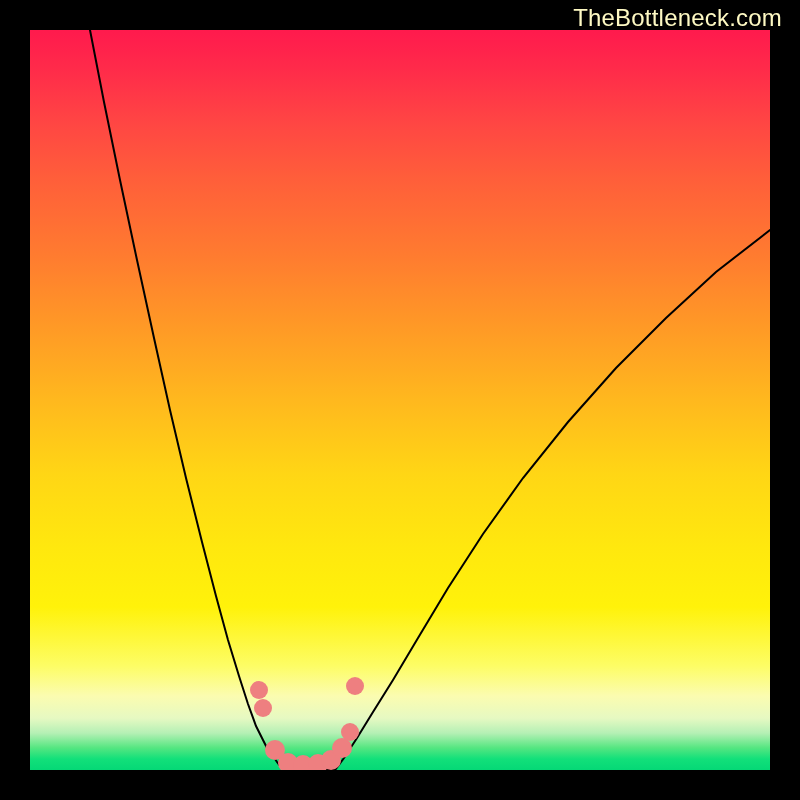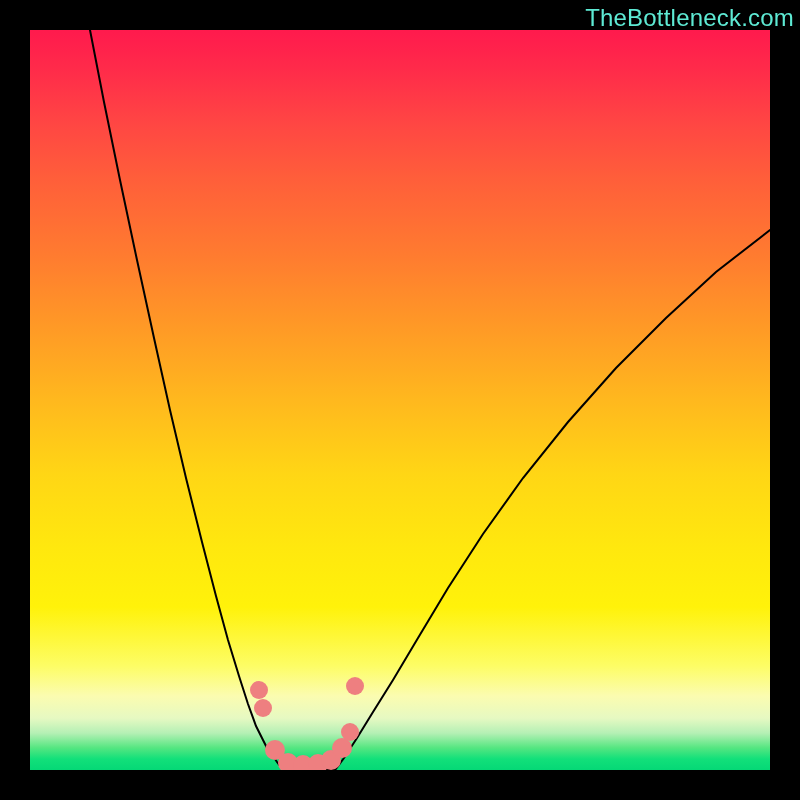--- a/index.html
+++ b/index.html
@@ -42,22 +42,22 @@
       #e6f9c2 93%,
       #b5f0b5 95%,
       #55e681 97%,
       #12e07a 98.5%,
       #05d876 100%
     );
   }
   .watermark {
     position: absolute;
     top: 4px;
-    right: 6px;
-    color: #5eead4;
+    right: 18px;
+    color: #fef9c3;
     font-size: 24px;
     font-weight: 400;
     letter-spacing: 0.2px;
     user-select: none;
     z-index: 5;
   }
   svg.curve {
     position: absolute;
     left: 0;
     top: 0;

